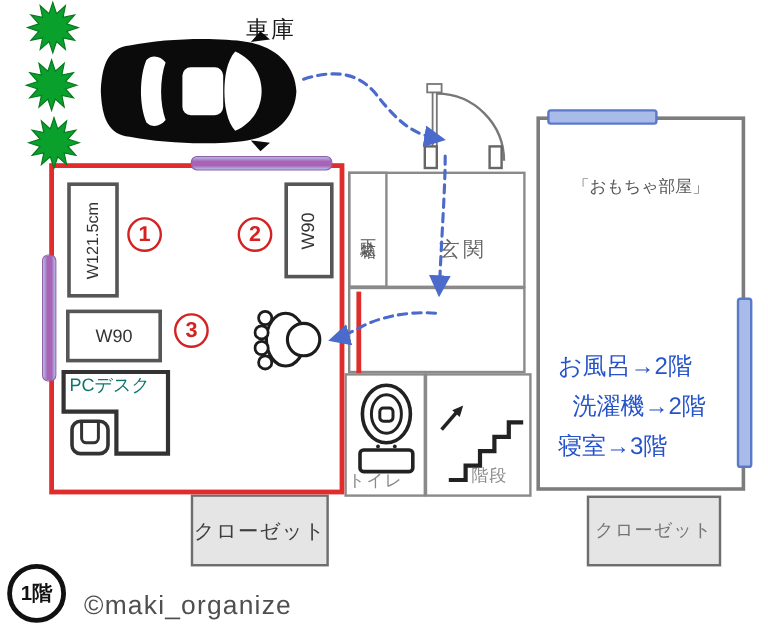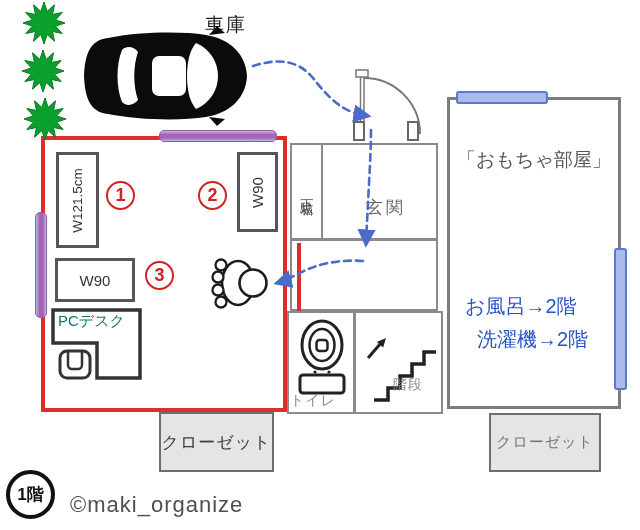--- a/index.html
+++ b/index.html
@@ -18,21 +18,21 @@
   .win-purple-v{background:linear-gradient(to right,#b4bce9 0%,#a963b5 35%,#a963b5 70%,#b4bce9 100%);
                 border:1px solid #8f62a8;border-radius:5px;}
   .win-blue{background:#a9bce9;border:2px solid #5b79c9;border-radius:3px;}
   
   .t{position:absolute;white-space:nowrap;}
   .garage-t{font-size:19px;color:#1a1a1a;letter-spacing:2px;}
   .vtext{writing-mode:vertical-rl;text-orientation:mixed;font-size:13px;color:#555;letter-spacing:2px;}
   .rot{transform:rotate(-90deg);white-space:nowrap;font-size:13.5px;color:#333;}
   .w-label{font-size:15px;color:#333;}
   .genkan-t{font-size:17px;color:#666;letter-spacing:3px;}
-  .toy-t{font-size:19px;color:#555;}
+  .toy-t{font-size:14px;color:#555;}
   .note-t{font-size:20px;line-height:33px;color:#2653c9;font-weight:500;}
   .small-gray{font-size:14px;color:#8a8a8a;letter-spacing:1px;}
   .closet-t-l{font-size:17px;color:#3d3d3d;letter-spacing:1px;}
   .closet-t-r{font-size:15px;color:#757575;letter-spacing:1px;}
   .pc-t{font-size:15px;color:#0f766e;}
   .num-circle{width:29px;height:29px;border:2.5px solid #d42222;border-radius:50%;
               color:#d42222;font-weight:bold;font-size:18px;display:flex;
               align-items:center;justify-content:center;background:#fff;}
   .badge{width:49px;height:49px;border:4.5px solid #111;border-radius:50%;display:flex;
          align-items:center;justify-content:center;font-size:17px;font-weight:bold;color:#111;}
@@ -109,28 +109,29 @@
     <circle cx="31" cy="53" r="1.6" fill="#222"></circle>
     <rect x="2" y="56" width="44" height="18" rx="3" fill="#fff" stroke="#222" stroke-width="3"></rect>
   </svg>
   <div class="t small-gray" style="left:283px;top:392px;width:53px;text-align:right;">トイレ</div>
 
   <svg class="abs" style="left:360px;top:318px;" width="82" height="88" viewBox="0 0 82 88">
     <path d="M14,82 H28 V70 H40 V58 H52 V46 H64 V34 H76" fill="none" stroke="#222" stroke-width="3.5"></path>
     <line x1="8" y1="40" x2="21" y2="25" stroke="#222" stroke-width="3"></line>
     <polygon points="26,20 23.1,29.5 16.9,23.9" fill="#222"></polygon>
   </svg>
-  <div class="t small-gray" style="left:393px;top:376px;">階段</div>
+  <div class="t small-gray" style="left:393px;top:388px;">階段</div>
 
   <div class="t garage-t" style="left:205px;top:12px;">車庫</div>
   <div class="abs vtext" style="left:290px;top:143px;width:33px;height:97px;display:flex;align-items:center;justify-content:center;">下駄箱</div>
   <div class="t genkan-t" style="left:340px;top:196px;width:92px;text-align:center;">玄関</div>
   <div class="t toy-t" style="left:449px;top:147px;width:170px;text-align:center;">「おもちゃ部屋」</div>
   <div class="t note-t" style="left:465px;top:290px;">お風呂→2階</div>
   <div class="t note-t" style="left:477px;top:323px;">洗濯機→2階</div>
+  <div class="t note-t" style="left:465px;top:356px;">寝室→3階</div>
 
   <div class="abs badge" style="left:6px;top:470px;">
     <span>1階</span>
   </div>
   <div class="t credit-t" style="left:70px;top:492px;">©maki_organize</div>
 
   <svg class="abs overlay" style="left:0;top:0;" width="640" height="530" viewBox="0 0 640 530">
     <defs>
       <marker id="ah" viewBox="0 0 10 10" refX="8" refY="5" markerWidth="7" markerHeight="7" orient="auto">
         <path d="M0,0 L10,5 L0,10 Z" fill="#4a6acc"></path>

